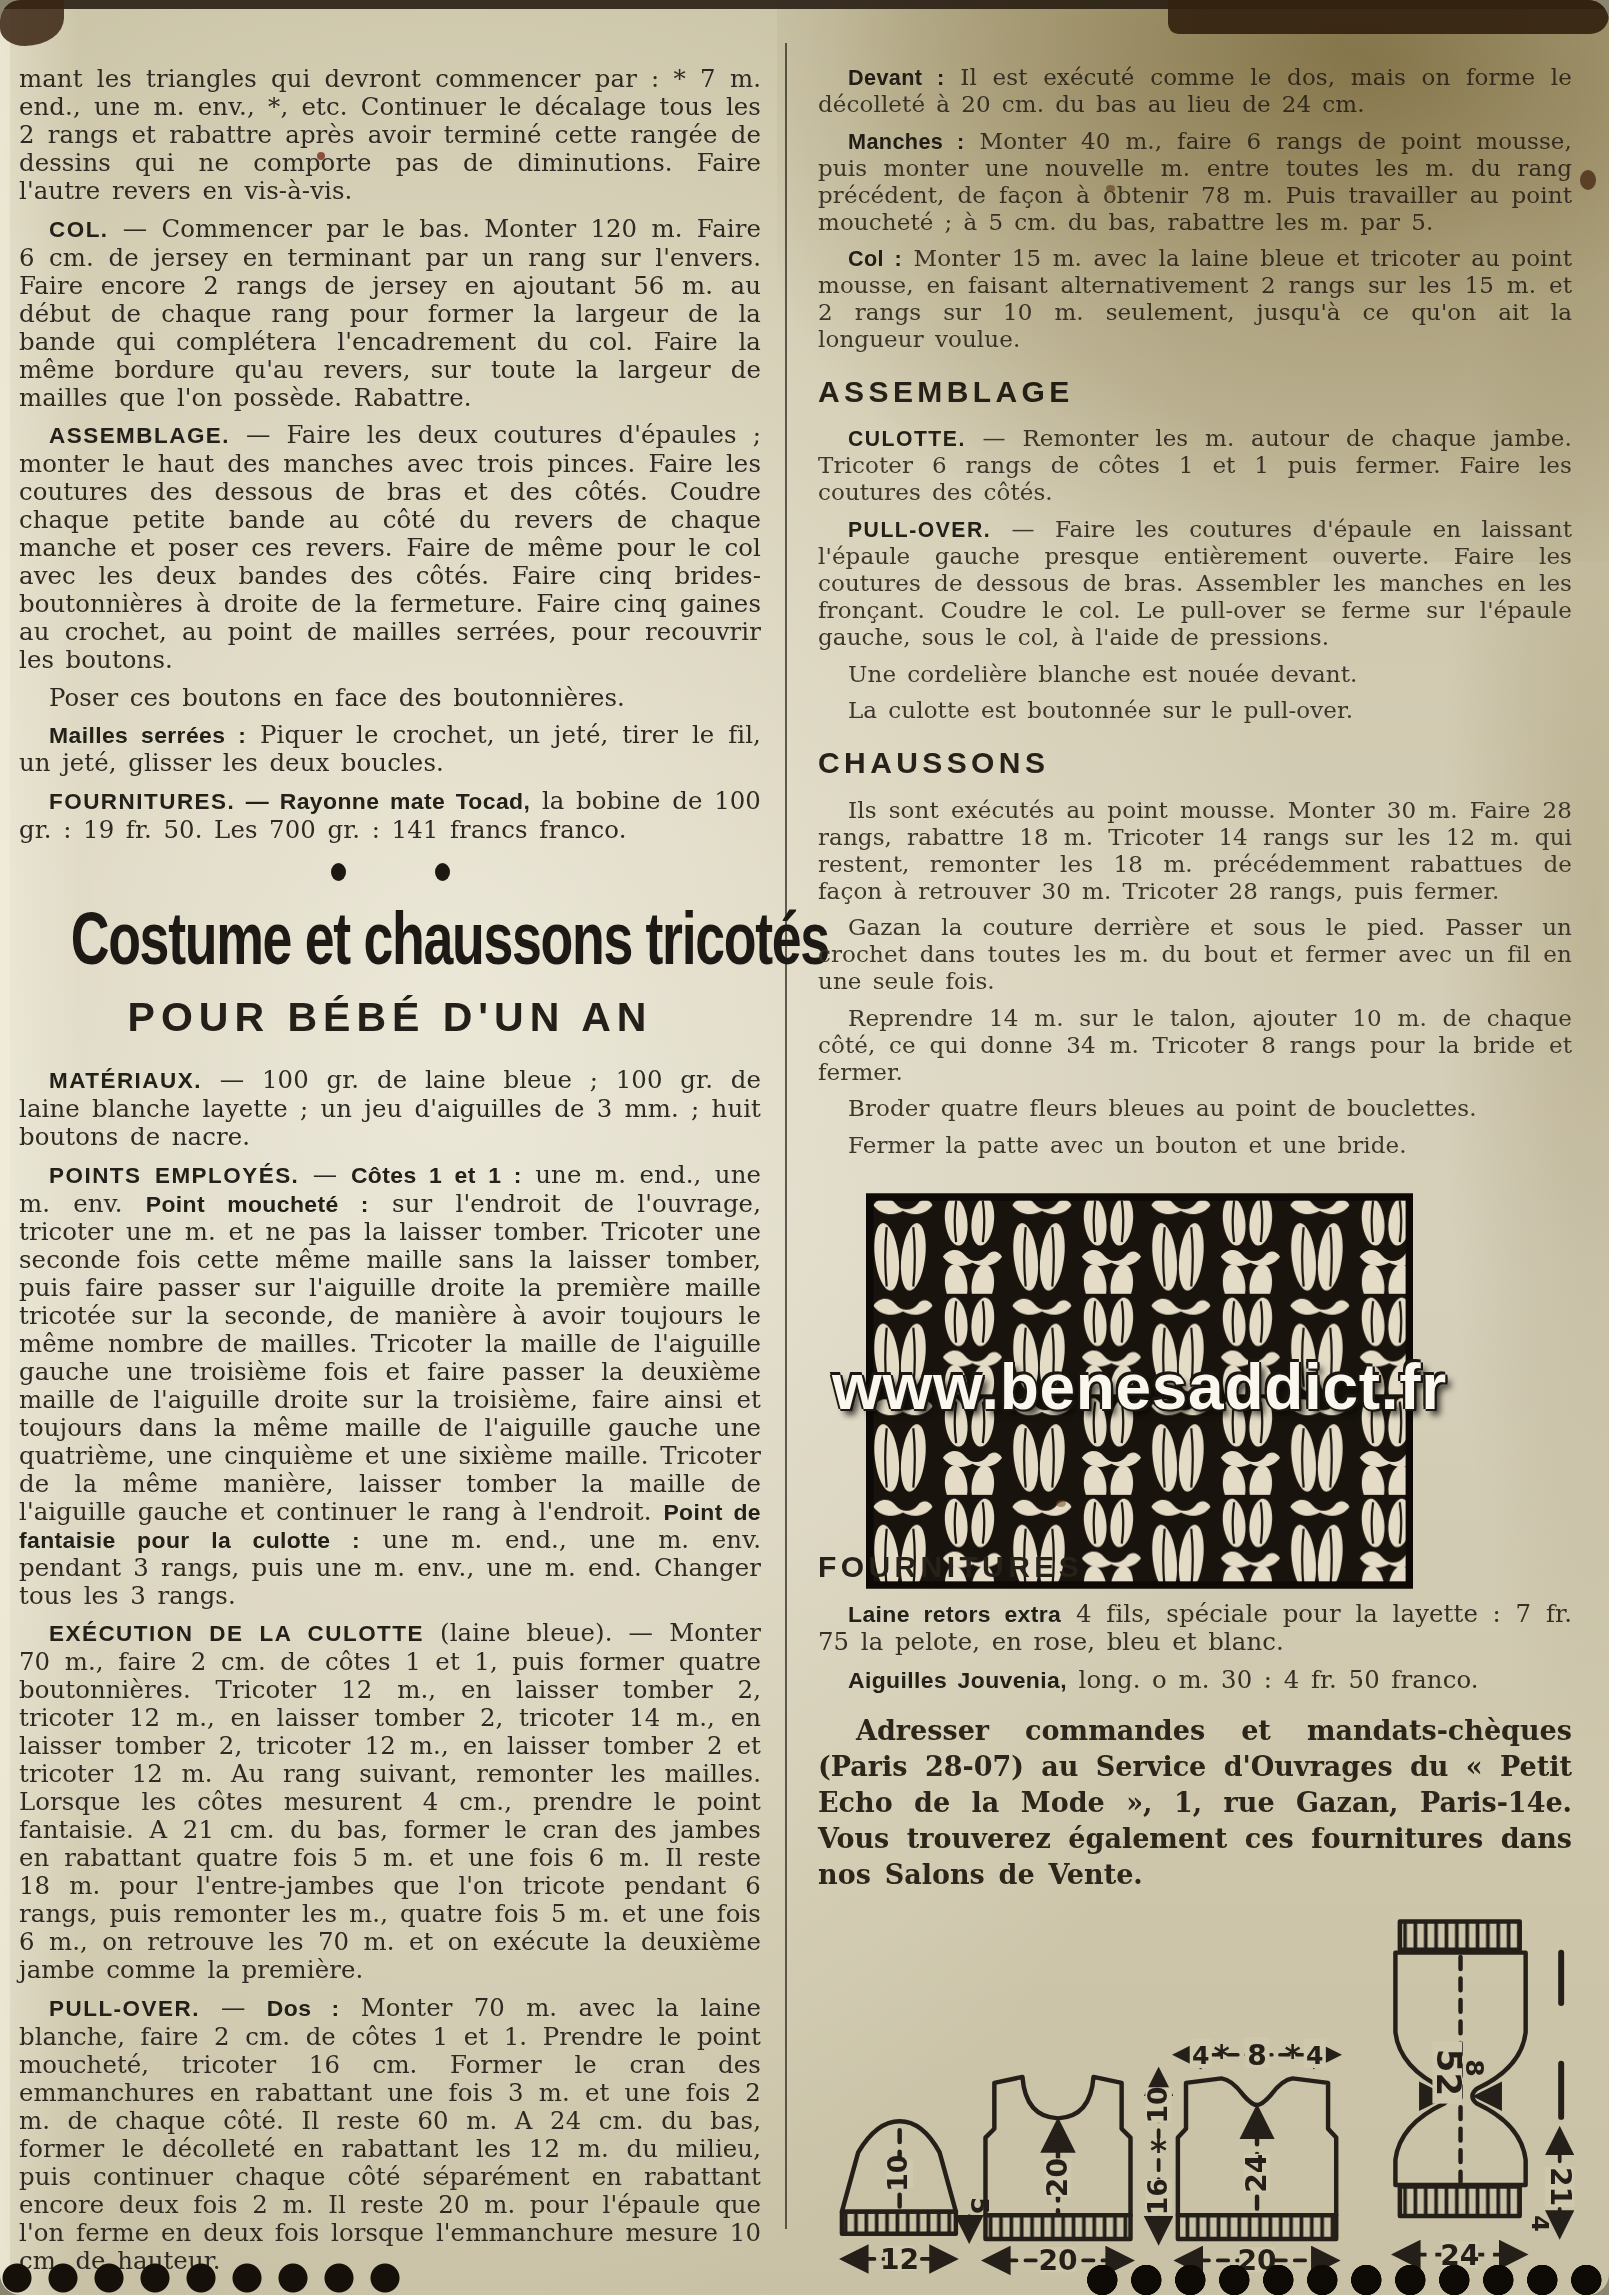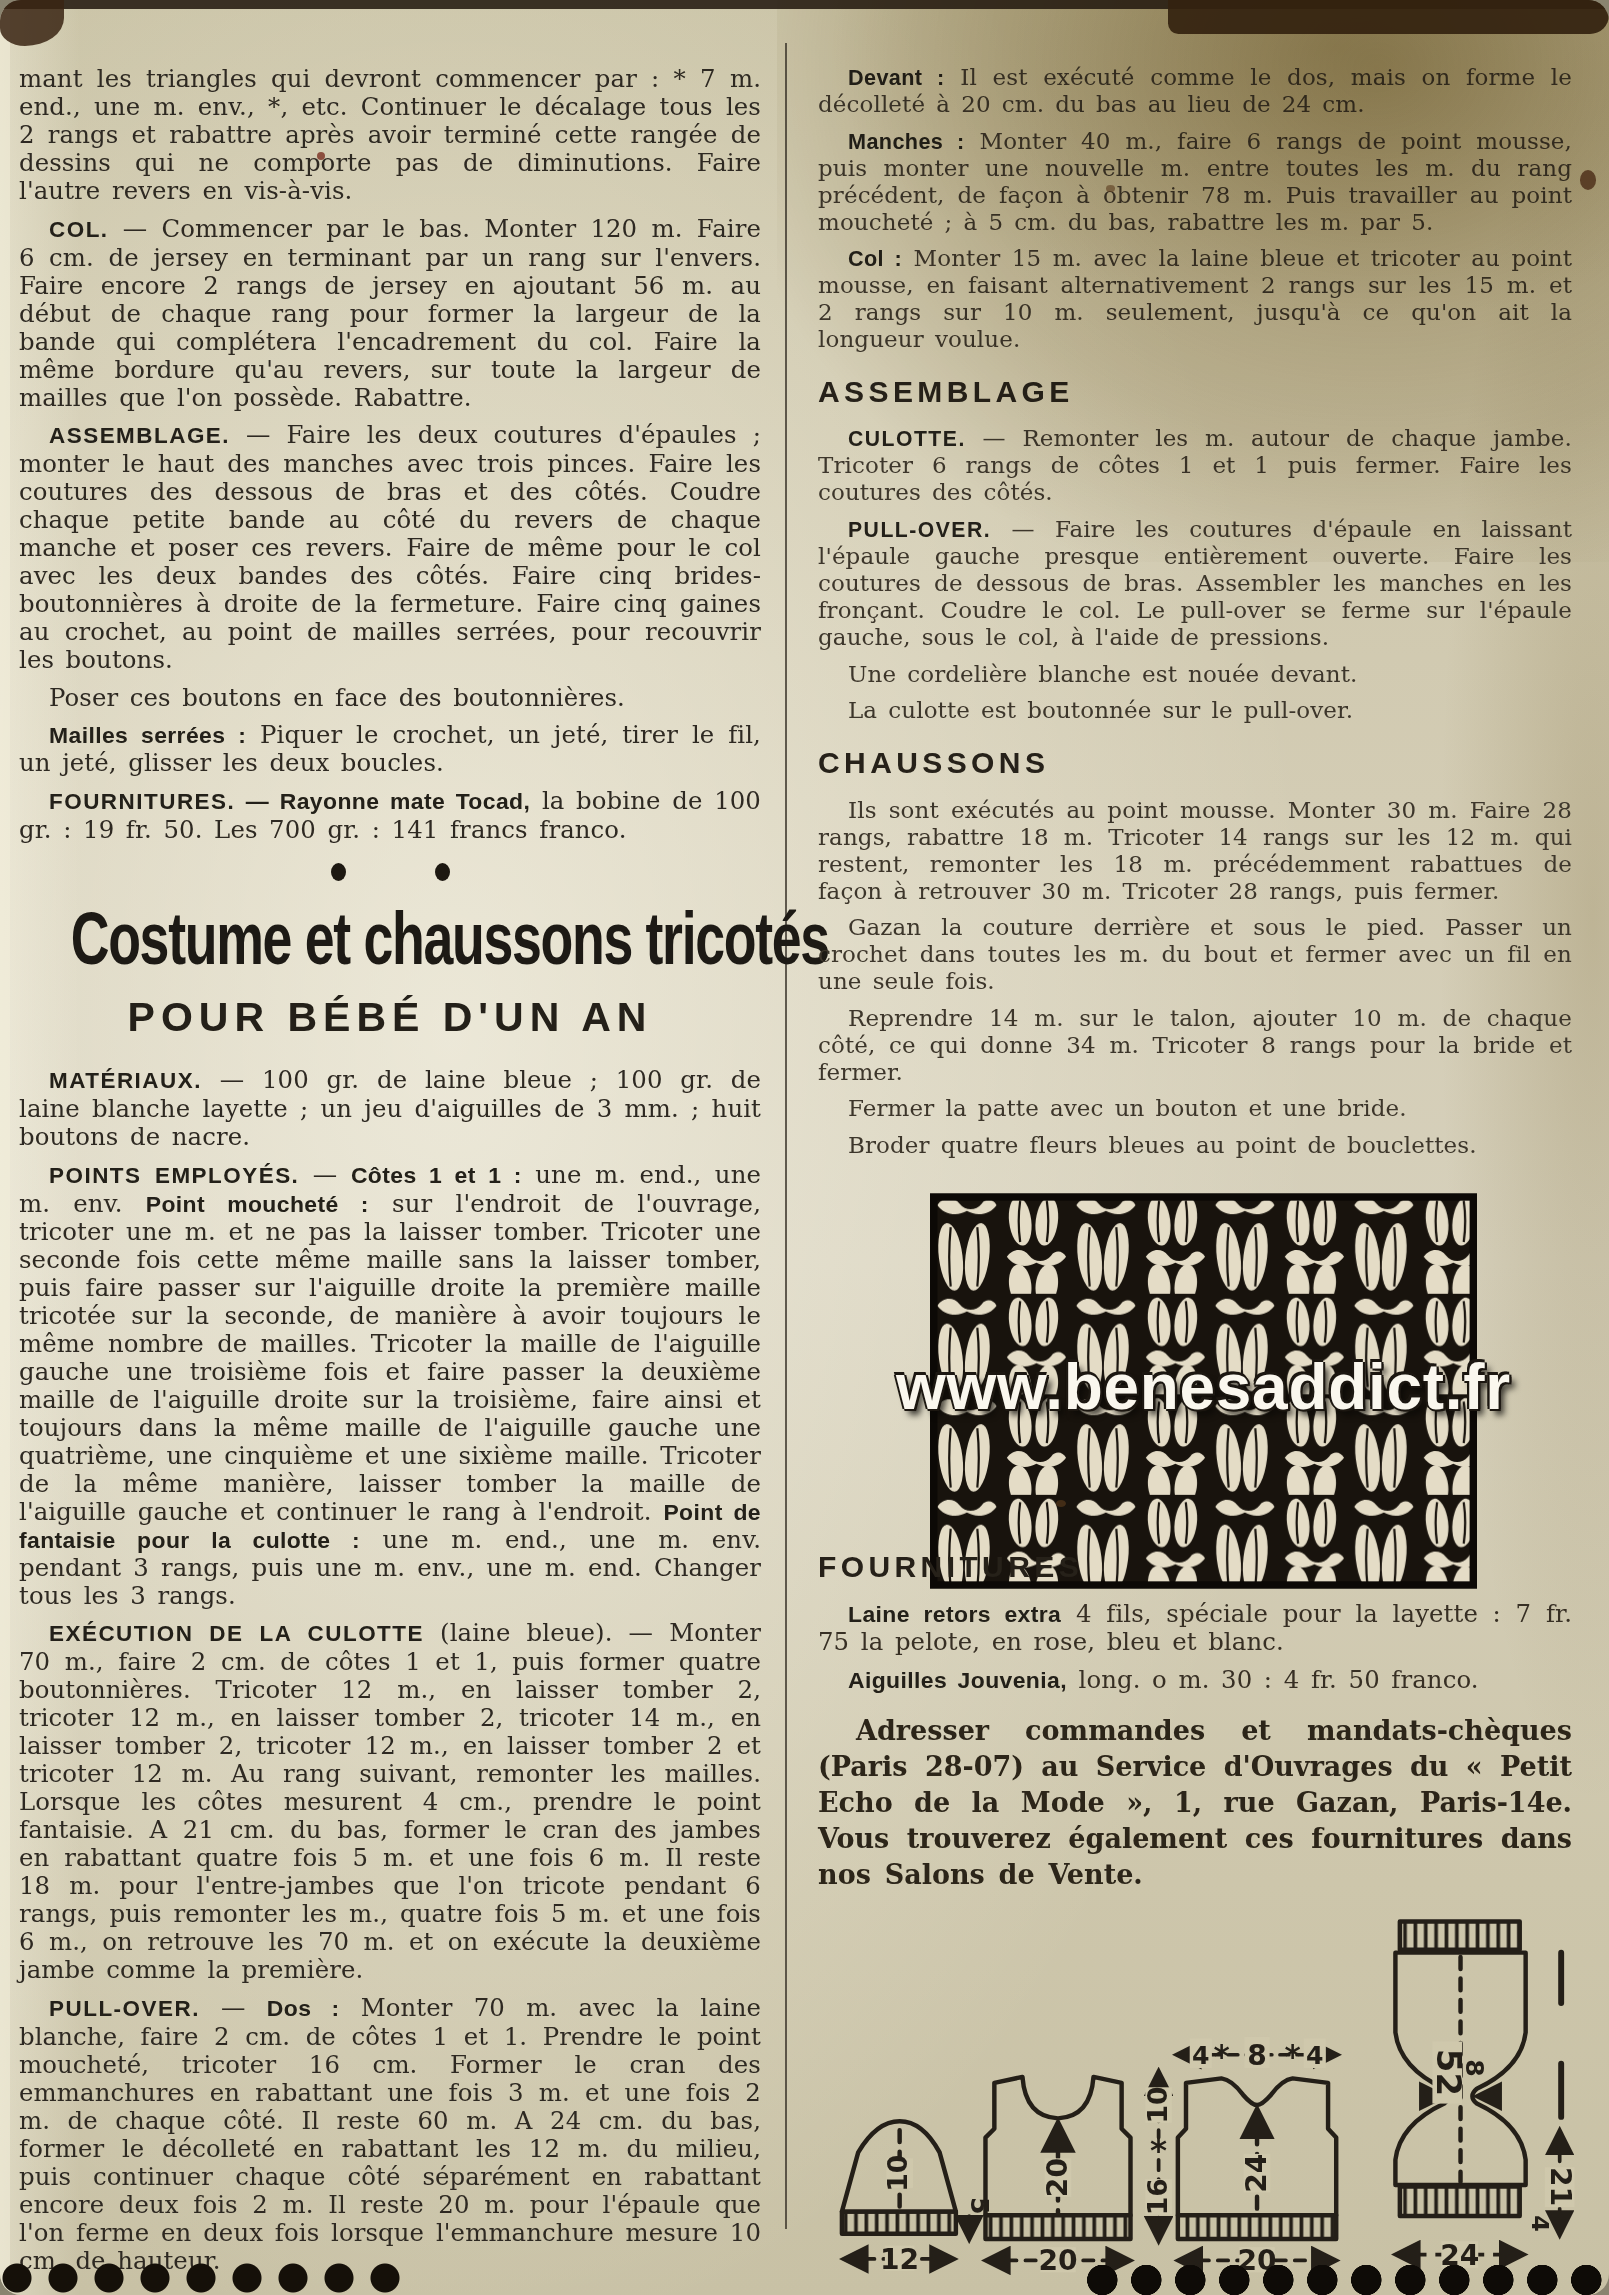--- a/index.html
+++ b/index.html
@@ -48,21 +48,21 @@
     display:inline-block;font-family:"Liberation Sans",sans-serif;font-weight:900;
     font-size:61px;letter-spacing:-1.5px;color:#1d1a15;
     transform:scale(.88,1.22);transform-origin:center;
   }
   .subtitle{
     margin:21px 0 25px 0;text-align:center;
     font-family:"Liberation Sans",sans-serif;font-weight:800;
     font-size:41px;letter-spacing:6px;color:#242019;
   }
   .col-divider{position:absolute;left:785px;top:43px;width:2.2px;height:2186px;background:#3f382e;opacity:.8;}
-  .swatch{position:relative;width:630px;height:396px;margin:34px 0 0 112px;}
+  .swatch{position:relative;width:630px;height:396px;margin:34px 0 0 48px;}
   .watermark{
     position:absolute;left:-111px;width:769px;top:50%;transform:translateY(-56%);
     text-align:center;font-family:"Liberation Sans",sans-serif;font-weight:800;
     font-size:64px;letter-spacing:0.7px;color:#faf7ee;z-index:5;white-space:nowrap;
     text-shadow:2.2px 0 0 #1c1711,-2.2px 0 0 #1c1711,0 2.2px 0 #1c1711,0 -2.2px 0 #1c1711,
       2.2px 2.2px 0 #1c1711,-2.2px -2.2px 0 #1c1711,5.2px 6px 6px rgba(10,8,5,.75);
   }
   .address{
     font-size:27px;line-height:36px;font-weight:700;margin-top:19px;
     text-indent:38px;word-spacing:4.4px;text-align:justify;color:#2c2519;
@@ -141,22 +141,22 @@
     <p class="body"><span class="lead">PULL-OVER.</span><span> — Faire les coutures d'épaule en laissant l'épaule gauche presque entièrement ouverte. Faire les coutures de dessous de bras. Assembler les manches en les fronçant. Coudre le col. Le pull-over se ferme sur l'épaule gauche, sous le col, à l'aide de pressions.</span></p>
 
     <p class="body">Une cordelière blanche est nouée devant.</p>
     <p class="body">La culotte est boutonnée sur le pull-over.</p>
 
     <h3 class="center-head">CHAUSSONS</h3>
 
     <p class="body">Ils sont exécutés au point mousse. Monter 30 m. Faire 28 rangs, rabattre 18 m. Tricoter 14 rangs sur les 12 m. qui restent, remonter les 18 m. précédemment rabattues de façon à retrouver 30 m. Tricoter 28 rangs, puis fermer.</p>
     <p class="body">Gazan la couture derrière et sous le pied. Passer un crochet dans toutes les m. du bout et fermer avec un fil en une seule fois.</p>
     <p class="body">Reprendre 14 m. sur le talon, ajouter 10 m. de chaque côté, ce qui donne 34 m. Tricoter 8 rangs pour la bride et fermer.</p>
+    <p class="body">Broder quatre fleurs bleues au point de bouclettes.</p>
     <p class="body">Fermer la patte avec un bouton et une bride.</p>
-    <p class="body">Broder quatre fleurs bleues au point de bouclettes.</p>
 
     <div class="swatch">
       <svg width="547" height="396" viewBox="0 0 740 535">
         <defs>
           <pattern id="knit" x="0" y="0" width="188" height="136" patternUnits="userSpaceOnUse">
             <rect width="188" height="136" fill="#18130d"></rect>
             <g fill="#e4dcc6">
               <path d="M10 16 c8,-12 22,-12 30,-2 c8,10 22,10 30,0 c6,-8 16,-6 20,2 c-8,12 -26,16 -40,8 c-14,8 -32,4 -40,-8 z"></path>
               <ellipse cx="28" cy="86" rx="16" ry="46" transform="rotate(-7 28 86)"></ellipse>
               <ellipse cx="64" cy="86" rx="16" ry="46" transform="rotate(7 64 86)"></ellipse>

